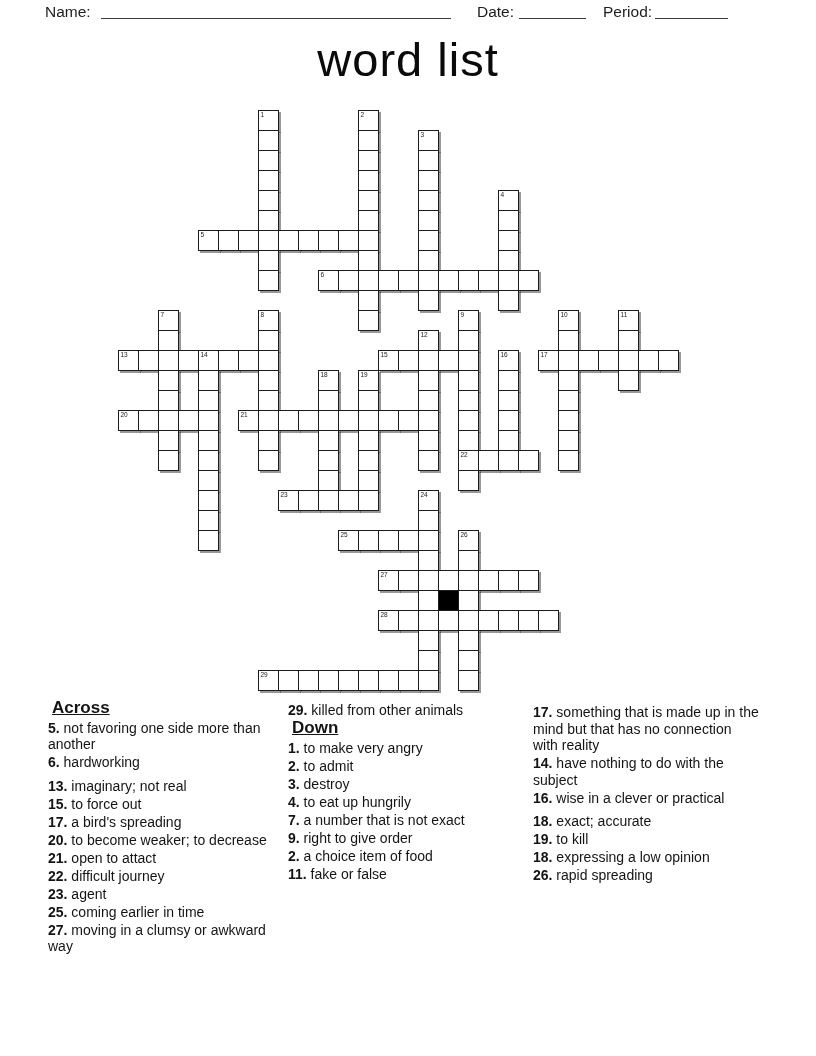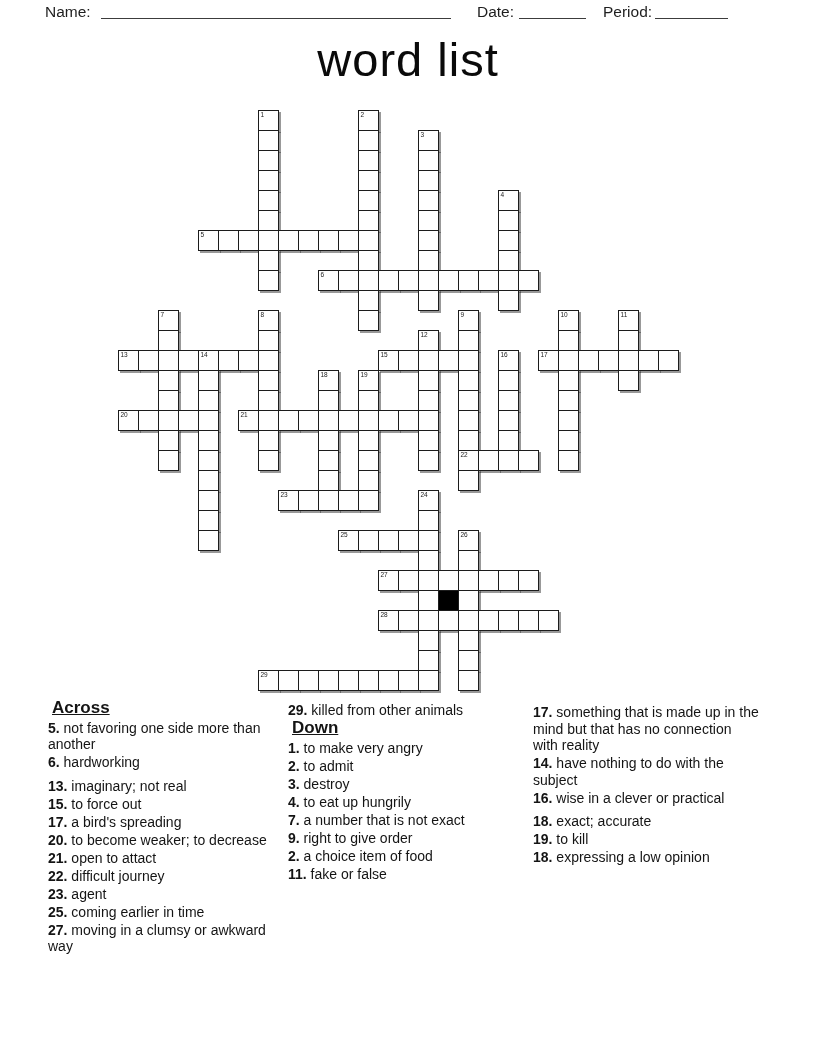--- a/index.html
+++ b/index.html
@@ -343,15 +343,16 @@
       <div class="clue-item"><span class="clue-num">2.</span><span class="clue-text"> a choice item of food</span></div>
       <div class="clue-item"><span class="clue-num">11.</span><span class="clue-text"> fake or false</span></div>
     </div>
   <div class="clue-col col-3">
       <div class="clue-item"><span class="clue-num">17.</span><span class="clue-text"> something that is made up in the mind but that has no connection with reality</span></div>
       <div class="clue-item"><span class="clue-num">14.</span><span class="clue-text"> have nothing to do with the subject</span></div>
       <div class="clue-item"><span class="clue-num">16.</span><span class="clue-text"> wise in a clever or practical</span></div>
       <div class="clue-item gap"><span class="clue-num">18.</span><span class="clue-text"> exact; accurate</span></div>
       <div class="clue-item"><span class="clue-num">19.</span><span class="clue-text"> to kill</span></div>
       <div class="clue-item"><span class="clue-num">18.</span><span class="clue-text"> expressing a low opinion</span></div>
+      <div class="clue-item"><span class="clue-num">26.</span><span class="clue-text"> rapid spreading</span></div>
     </div>
 
 </div>
 
 </body></html>

